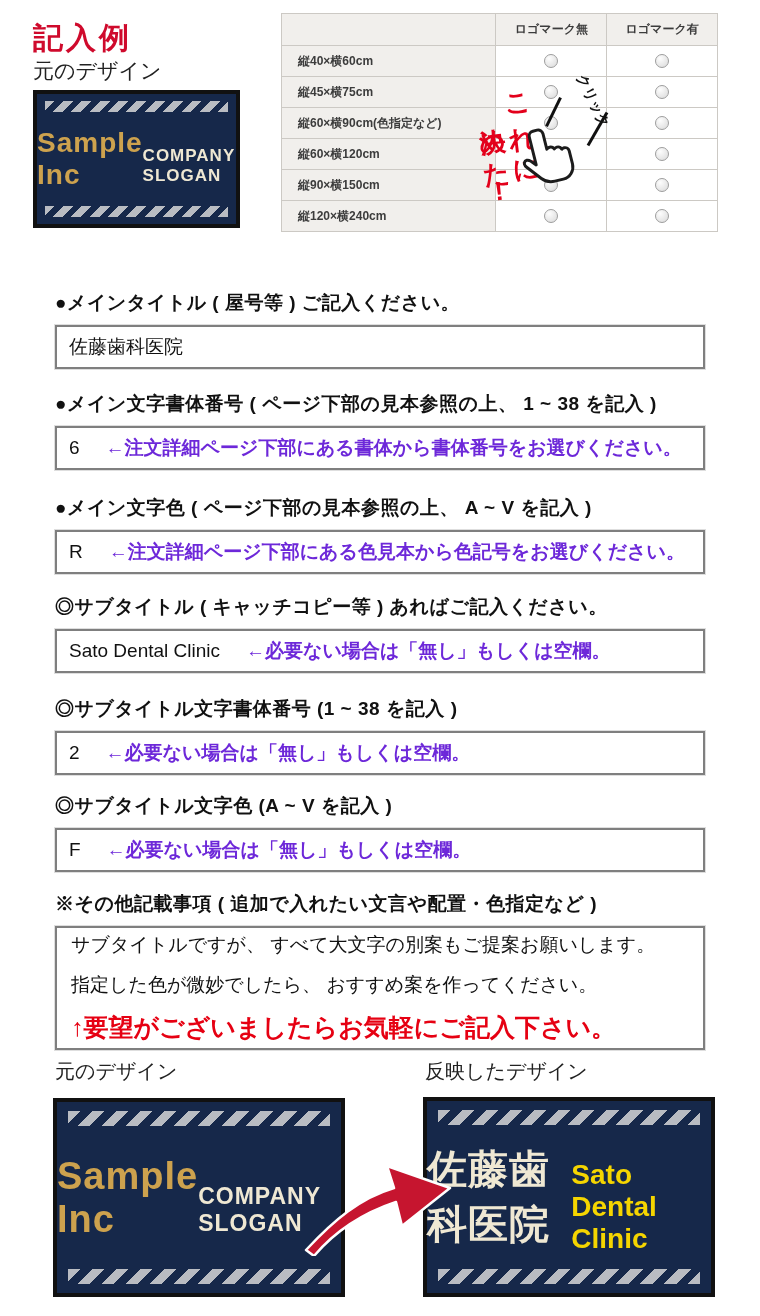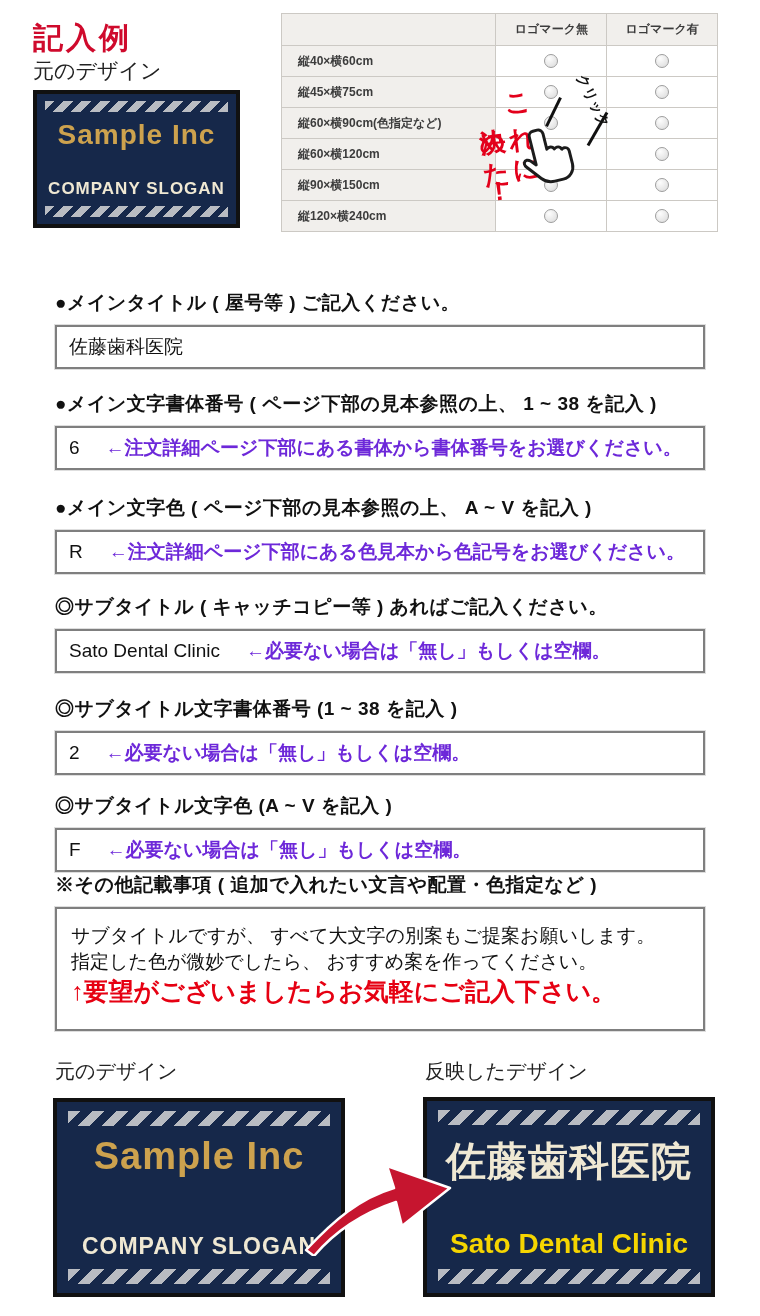--- a/index.html
+++ b/index.html
@@ -10,21 +10,21 @@
   .title { position:absolute; left:33px; top:18px; font-size:30px; font-weight:bold;
            color:#cf0a2c; letter-spacing:3px; }
   .subtitle { position:absolute; left:33px; top:57px; font-size:21px; color:#222; }
 
   
   .mat { position:absolute; background:#16284a; border:4px solid #111;
          display:flex; flex-direction:column; }
   .stripe { background:repeating-linear-gradient(135deg,#b9bcc2 0 7px,transparent 7px 13px); }
   .mat-small { left:33px; top:90px; width:207px; height:138px; }
   .mat-small .stripe { height:11px; margin:7px 8px; }
-  .mat-body { flex:1; display:flex; flex-direction:column; align-items:center; justify-content:space-between; }
+  .mat-body { flex:1; display:flex; flex-direction:row; align-items:center; justify-content:flex-start; }
   .mat-small .mat-title { font-size:28px; font-weight:bold; color:#cda24e; letter-spacing:1px; }
   .mat-small .mat-slogan { font-size:17px; font-weight:bold; color:#efe8d3; letter-spacing:1px; margin-top:14px; }
 
   
   .size-table { position:absolute; left:281px; top:13px; width:437px; border-collapse:collapse;
                 font-size:12px; color:#3c3c3c; }
   .size-table td, .size-table th { border:1px solid #ccc9c4; }
   .size-table th { background:#f1efec; font-weight:bold; height:32px; text-align:center; }
   .size-table td.lbl { background:#f1efec; font-weight:bold; height:31px; padding-left:16px; text-align:left; width:213px; }
   .size-table td.rad { background:#fff; text-align:center; width:110px; }
@@ -47,21 +47,21 @@
   .hand-cursor { position:absolute; left:522px; top:124px; z-index:7; transform:rotate(-14deg); }
 
   
   .sec { position:absolute; left:55px; width:650px; }
   .sec-label { font-size:19px; font-weight:bold; color:#111; letter-spacing:0.5px; }
   .sec-box { margin-top:9px; height:44px; border:2px solid #7f7f7f; box-shadow:0 0 0 1px #dedede;
              background:#fff; display:flex; align-items:center; padding:0 12px; gap:26px; }
   .sec-value { font-size:19px; color:#111; white-space:nowrap; }
   .sec-note { font-size:19px; font-weight:bold; color:#6d28d9; white-space:nowrap; }
   .other-box { margin-top:9px; height:124px; border:2px solid #7f7f7f; box-shadow:0 0 0 1px #dedede;
-               background:#fff; padding:14px 14px; display:flex; flex-direction:column; justify-content:flex-start; }
+               background:#fff; padding:4px 14px; display:flex; flex-direction:column; justify-content:space-between; }
   .other-line { font-size:19px; color:#111; }
   .other-note { font-size:25px; font-weight:bold; color:#e60012; }
 
   
   .cmp-label { position:absolute; top:1058px; font-size:20px; color:#222; }
   .cmp-label.before { left:55px; }
   .cmp-label.after { left:425px; }
   .mat-before { left:53px; top:1098px; width:292px; height:199px; }
   .mat-after  { left:423px; top:1097px; width:292px; height:200px; }
   .mat-before .stripe, .mat-after .stripe { height:15px; margin:9px 11px;
@@ -182,21 +182,21 @@
   </div>
 
   <div class="sec" style="top:793px">
     <div class="sec-label">◎サブタイトル文字色 (A ~ V を記入 )</div>
     <div class="sec-box">
       <span class="sec-value">F</span>
       <span class="sec-note">←必要ない場合は「無し」もしくは空欄。</span>
     </div>
   </div>
 
-  <div class="sec" style="top:872px">
+  <div class="sec" style="top:891px">
     <div class="sec-label">※その他記載事項 ( 追加で入れたい文言や配置・色指定など )</div>
     <div class="other-box">
       <div class="other-line">サブタイトルですが、 すべて大文字の別案もご提案お願いします。</div>
       <div class="other-line">指定した色が微妙でしたら、 おすすめ案を作ってください。</div>
       <div class="other-note">↑要望がございましたらお気軽にご記入下さい。</div>
     </div>
   </div>
 
   <div class="cmp-label before">元のデザイン</div>
   <div class="cmp-label after">反映したデザイン</div>

